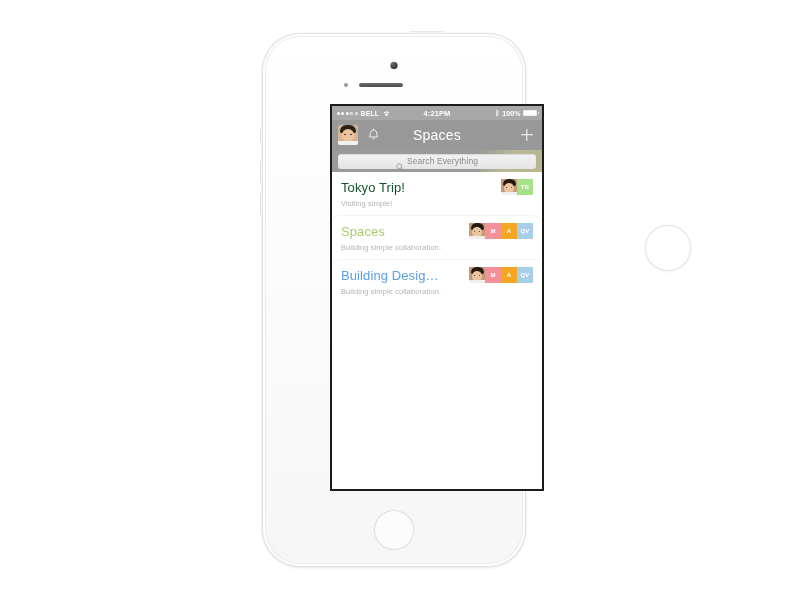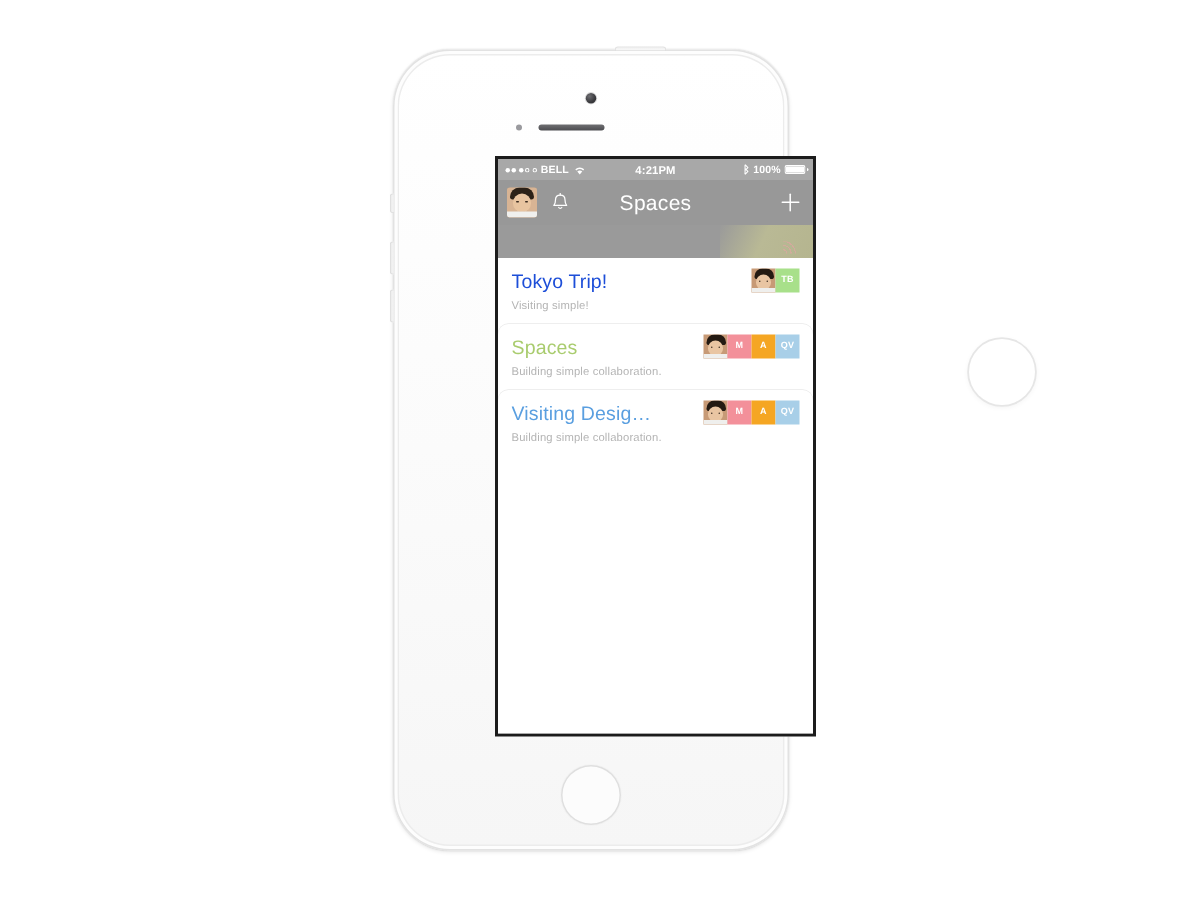--- a/index.html
+++ b/index.html
@@ -391,26 +391,35 @@
             <path d="M7 1.1 L7 2.2" stroke="#fff" stroke-width="0.9" stroke-linecap="round"></path>
             <path d="M5.9 11.1 A1.3 1.3 0 0 0 8.1 11.1" fill="none" stroke="#fff" stroke-width="0.9" stroke-linecap="round"></path>
           </svg>
         </div>
         <div class="nav-title">Spaces</div>
         <div class="nav-plus"></div>
       </div>
 
       <div class="searchwrap">
         <div class="search-tint"></div>
+        <div class="searchfield">
+          <span class="search-icon">
+            <svg viewBox="0 0 10 10" width="8" height="8">
+              <circle cx="4.1" cy="4.1" r="3.1" fill="none" stroke="#8a8a8a" stroke-width="0.9"></circle>
+              <path d="M6.4 6.4 L9.2 9.2" stroke="#8a8a8a" stroke-width="0.9" stroke-linecap="round"></path>
+            </svg>
+          </span>
+          <span class="search-ph">Search Everything</span>
+        </div>
       </div>
 
       <div class="list">
           <div class="card">
             <div class="card-row">
-              <div class="card-title" style="color: #1d4ed8;">Tokyo Trip!</div>
+              <div class="card-title" style="color: #14532d;">Tokyo Trip!</div>
               <div class="avatars">
                 <div class="av photo" style="background: rgb(199, 154, 118);">
                   <span class="p-hair"></span>
                   <span class="p-face"></span>
                   <span class="p-eye l"></span>
                   <span class="p-eye r"></span>
                   <span class="p-smile"></span>
                   <span class="p-shirt"></span>
                 </div>
                 <div class="av" style="background: rgb(168, 224, 138);">TB</div>
@@ -432,21 +441,21 @@
                 </div>
                 <div class="av" style="background: rgb(243, 144, 154);">M</div>
                 <div class="av" style="background: rgb(245, 166, 35);">A</div>
                 <div class="av" style="background: rgb(168, 207, 232);">QV</div>
               </div>
             </div>
             <div class="card-sub">Building simple collaboration.</div>
           </div>
           <div class="card">
             <div class="card-row">
-              <div class="card-title" style="color: rgb(90, 159, 224);">Visiting Desig…</div>
+              <div class="card-title" style="color: rgb(90, 159, 224);">Building Desig…</div>
               <div class="avatars">
                 <div class="av photo" style="background: rgb(199, 154, 118);">
                   <span class="p-hair"></span>
                   <span class="p-face"></span>
                   <span class="p-eye l"></span>
                   <span class="p-eye r"></span>
                   <span class="p-smile"></span>
                   <span class="p-shirt"></span>
                 </div>
                 <div class="av" style="background: rgb(243, 144, 154);">M</div>

